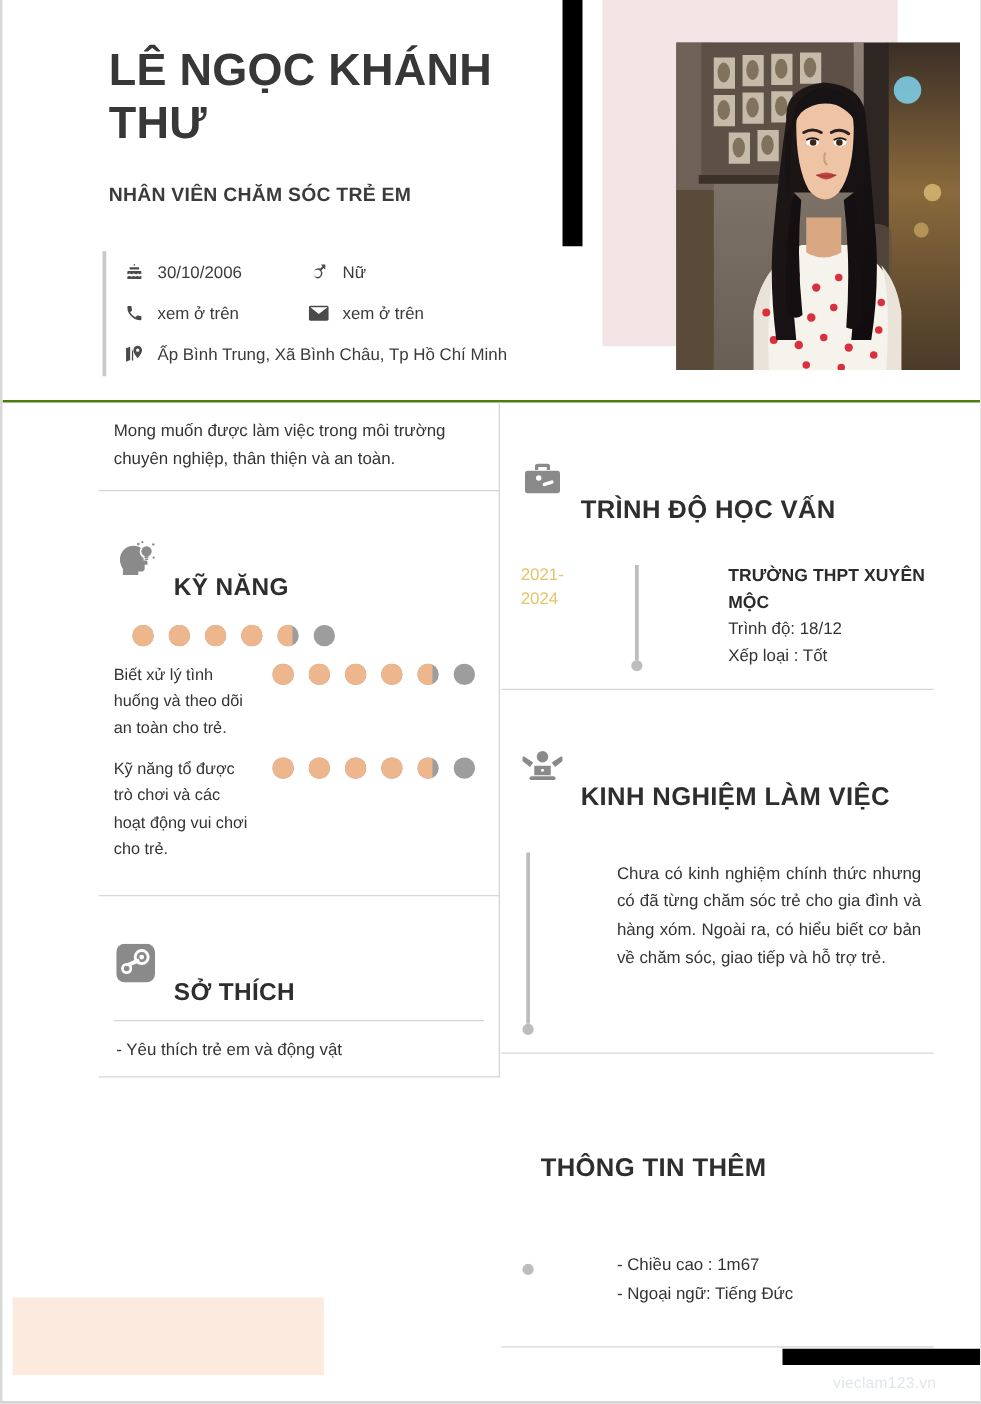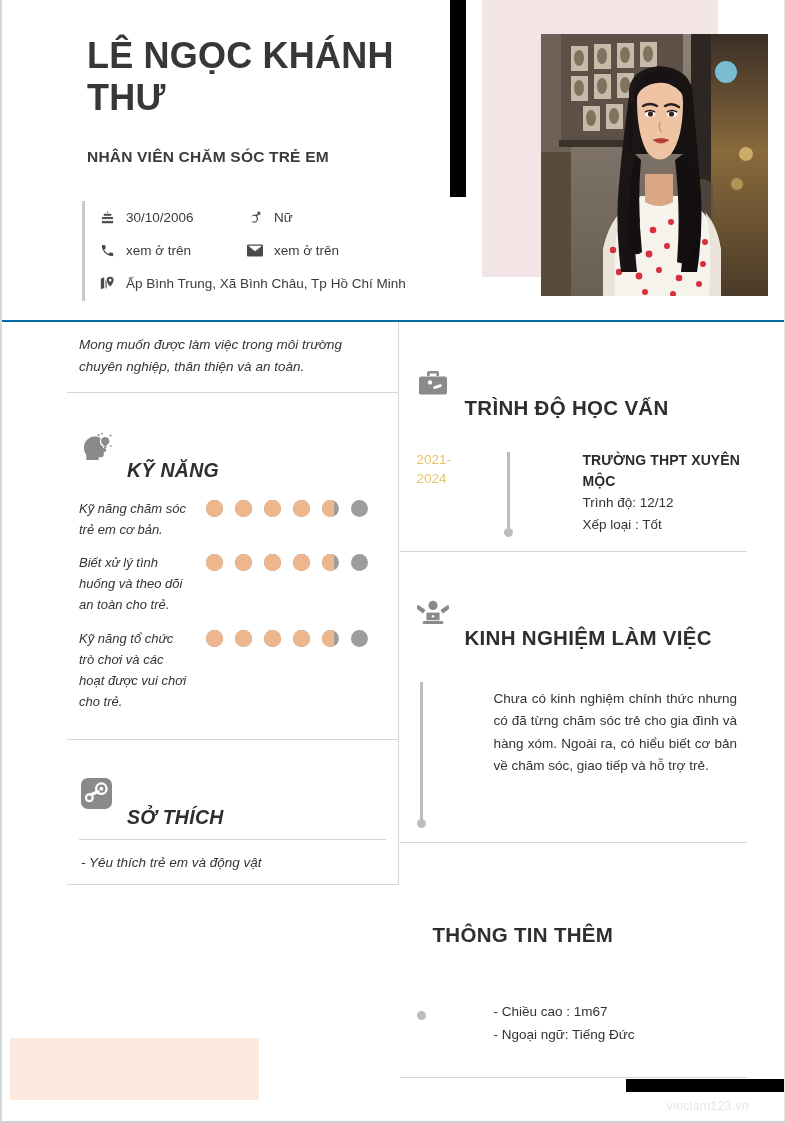--- a/index.html
+++ b/index.html
@@ -20,21 +20,21 @@
     box-sizing: border-box;
     border-left: 2px solid #d8d8d8;
     border-right: 1px solid #e6e6e6;
     border-bottom: 2px solid #d0d0d0;
   }
 
   
   .header {
     position: relative;
     height: 322px;
-    border-bottom: 2px solid #0369a1;
+    border-bottom: 2px solid #4d7c0f;
     box-sizing: border-box;
   }
   .black-bar {
     position: absolute;
     left: 448px;
     top: 0;
     width: 16px;
     height: 197px;
     background: #000000;
   }
@@ -115,22 +115,21 @@
 
   
   .body-cols {
     position: relative;
     display: flex;
     align-items: flex-start;
   }
   .col-left {
     width: 400px;
     box-sizing: border-box;
-    padding-left: 0;
-    font-style: italic;
+    padding-left: 12px;
   }
   .col-right {
     width: 385px;
     box-sizing: border-box;
   }
 
   
   .lbox {
     margin-left: 65px;
     margin-right: 1px;
@@ -516,21 +515,20 @@
               <circle cx="18.2" cy="3.4" r="1.1"></circle>
               <circle cx="21.6" cy="1.8" r="0.9"></circle>
               <circle cx="30.6" cy="3.6" r="1"></circle>
               <circle cx="30.9" cy="14.6" r="0.9"></circle>
             </svg>
           </span>
           <span class="sec-title">KỸ NĂNG</span>
         </div>
         <div id="skills-list">
             <div class="skill-row">
-              <div class="skill-name">Kỹ năng chăm sóc trẻ em cơ bản.</div>
               <div class="skill-dots">
                 <span class="dot">
                   <span class="fill" style="width: 100%; background: rgb(238, 182, 140);"></span>
                 </span>
                 <span class="dot">
                   <span class="fill" style="width: 100%; background: rgb(238, 182, 140);"></span>
                 </span>
                 <span class="dot">
                   <span class="fill" style="width: 100%; background: rgb(238, 182, 140);"></span>
                 </span>
@@ -558,21 +556,21 @@
                 <span class="dot">
                   <span class="fill" style="width: 100%; background: rgb(238, 182, 140);"></span>
                 </span>
                 <span class="dot">
                   <span class="fill" style="width: 70%; background: rgb(238, 182, 140);"></span>
                 </span>
                 <span class="dot"></span>
               </div>
             </div>
             <div class="skill-row">
-              <div class="skill-name">Kỹ năng tổ chức trò chơi và các hoạt được vui chơi cho trẻ.</div>
+              <div class="skill-name">Kỹ năng tổ được trò chơi và các hoạt động vui chơi cho trẻ.</div>
               <div class="skill-dots">
                 <span class="dot">
                   <span class="fill" style="width: 100%; background: rgb(238, 182, 140);"></span>
                 </span>
                 <span class="dot">
                   <span class="fill" style="width: 100%; background: rgb(238, 182, 140);"></span>
                 </span>
                 <span class="dot">
                   <span class="fill" style="width: 100%; background: rgb(238, 182, 140);"></span>
                 </span>
@@ -623,21 +621,21 @@
           <span class="sec-title right">TRÌNH ĐỘ HỌC VẤN</span>
         </div>
         <div class="timeline-row">
           <div class="tl-date">2021-2024</div>
           <div class="tl-line">
             <span class="bar"></span>
             <span class="dotend"></span>
           </div>
           <div class="tl-body">
             <div class="edu-school">TRƯỜNG THPT XUYÊN MỘC</div>
-            <div class="edu-line">Trình độ: 12/12</div>
+            <div class="edu-line">Trình độ: 18/12</div>
             <div class="edu-line">Xếp loại : Tốt</div>
           </div>
         </div>
       </div>
 
       <div class="rbox">
         <div class="sec-head">
           <span class="sec-ico">
             <svg width="32" height="27" viewBox="0 0 32 27">
               <circle cx="16" cy="5.4" r="4.6"></circle>

